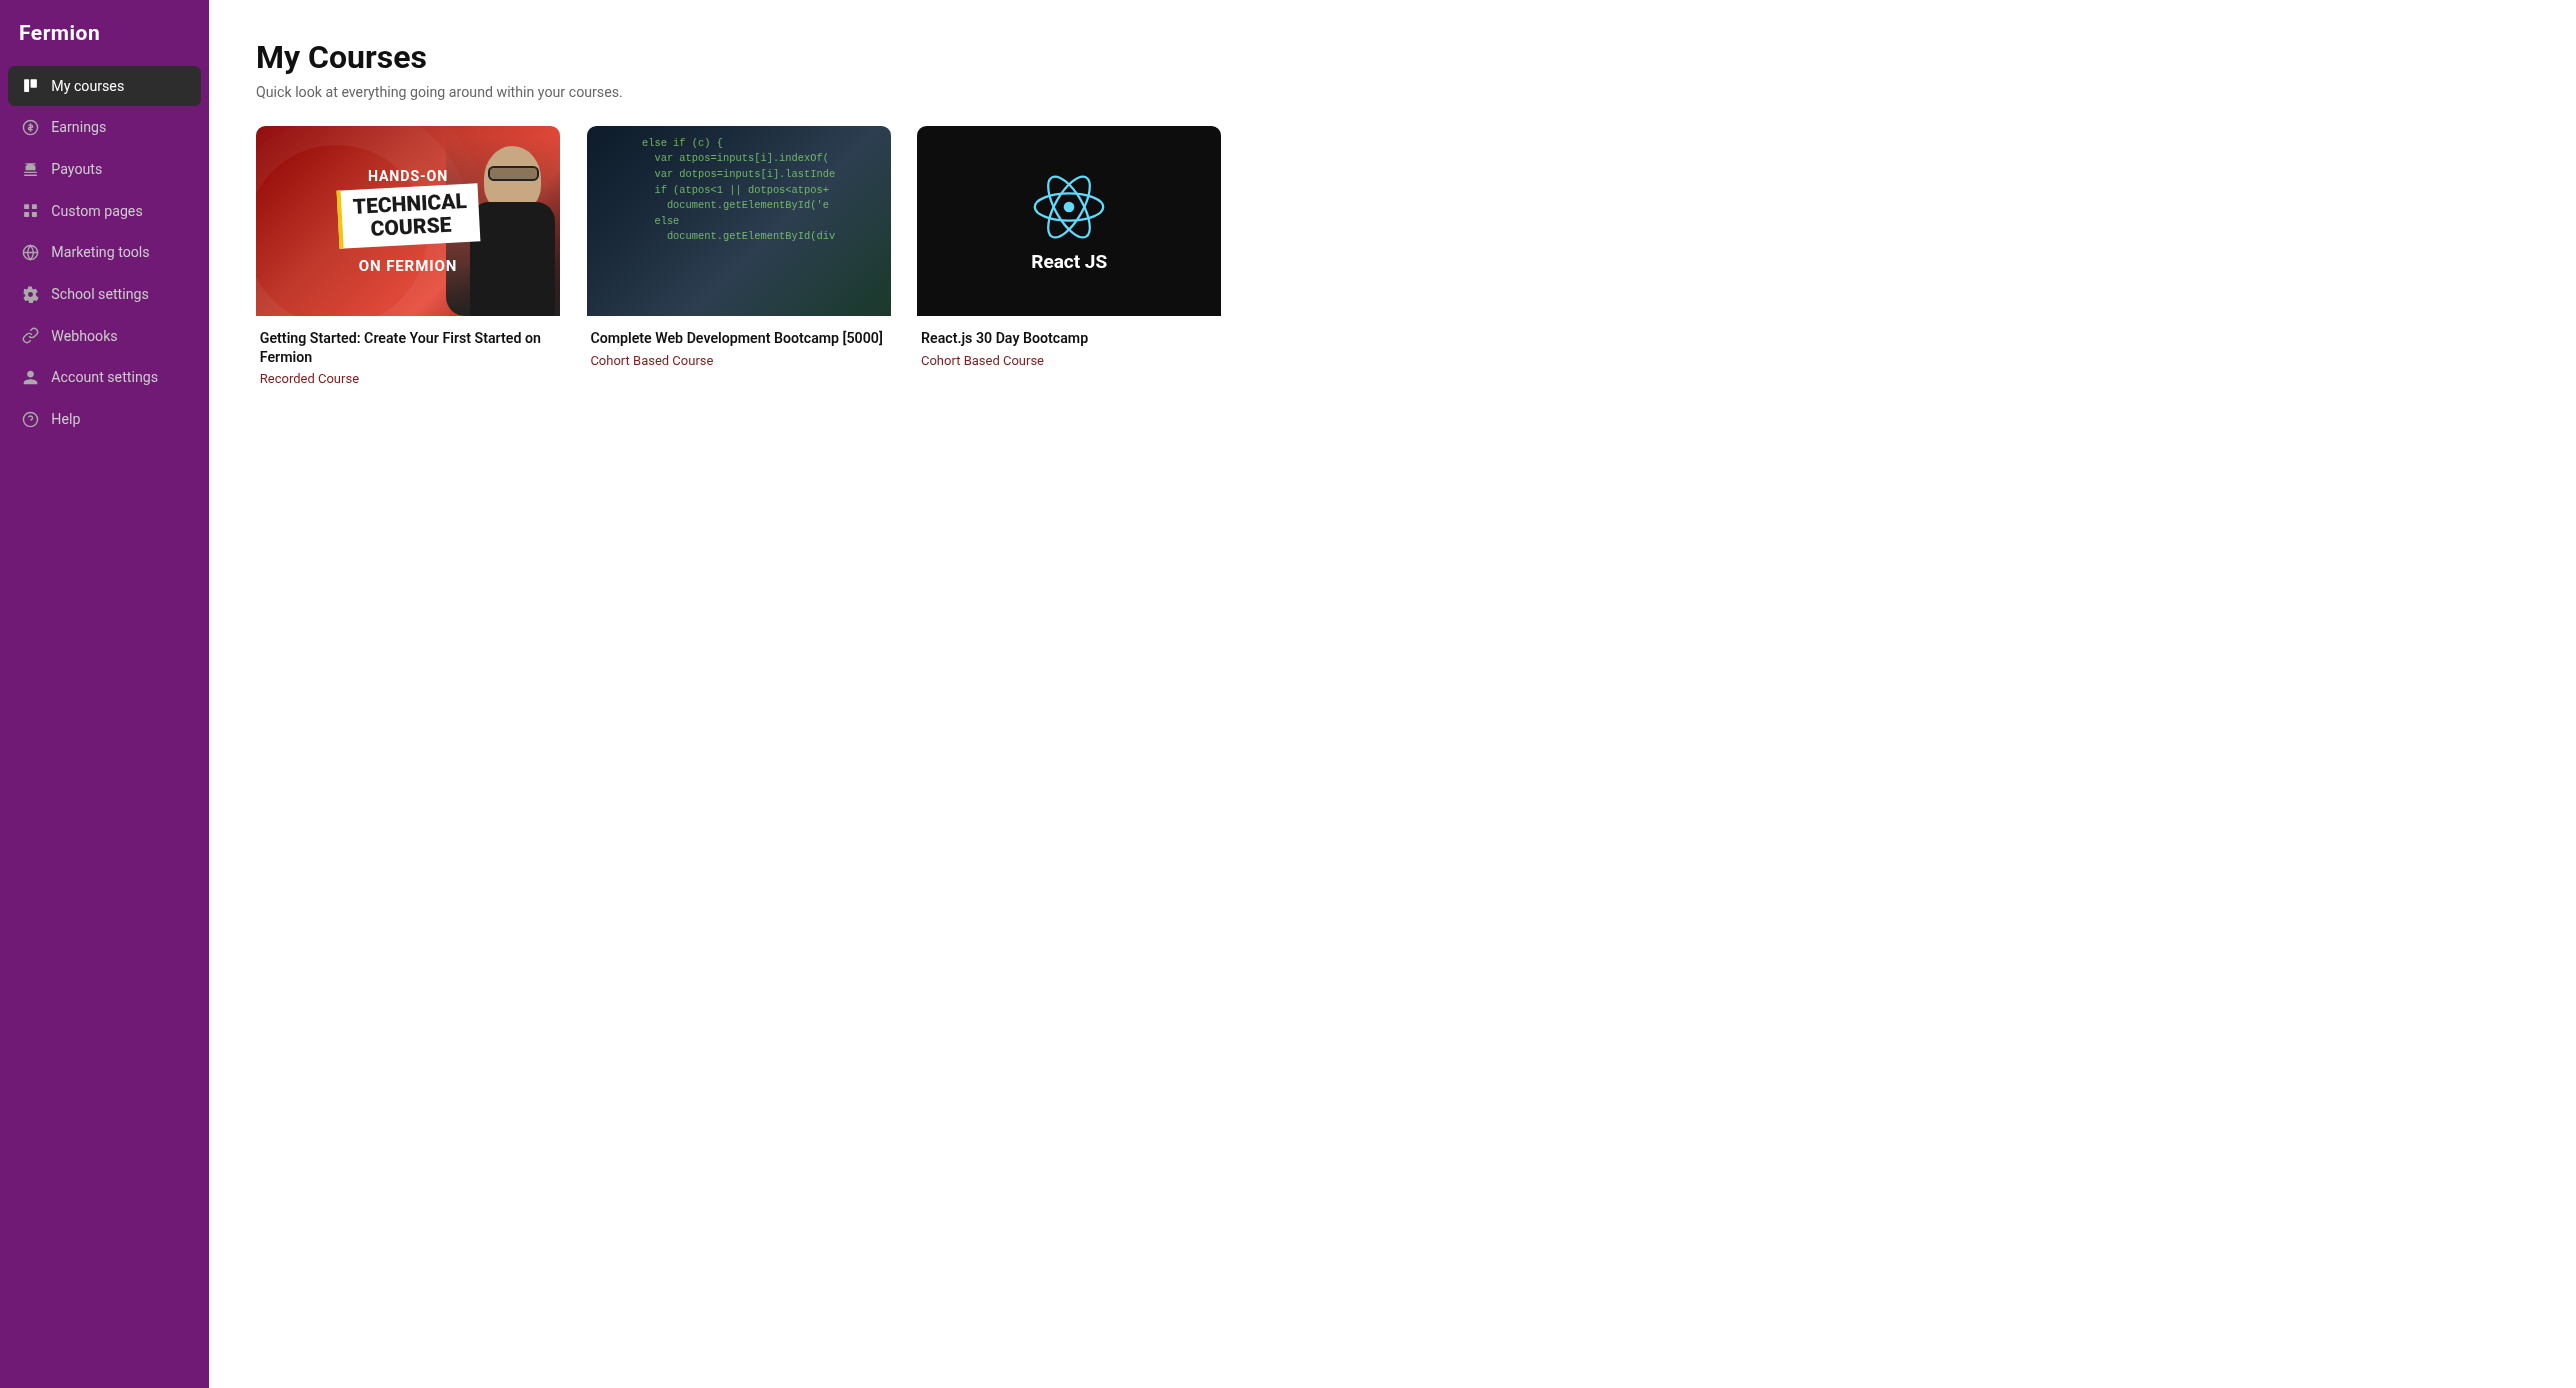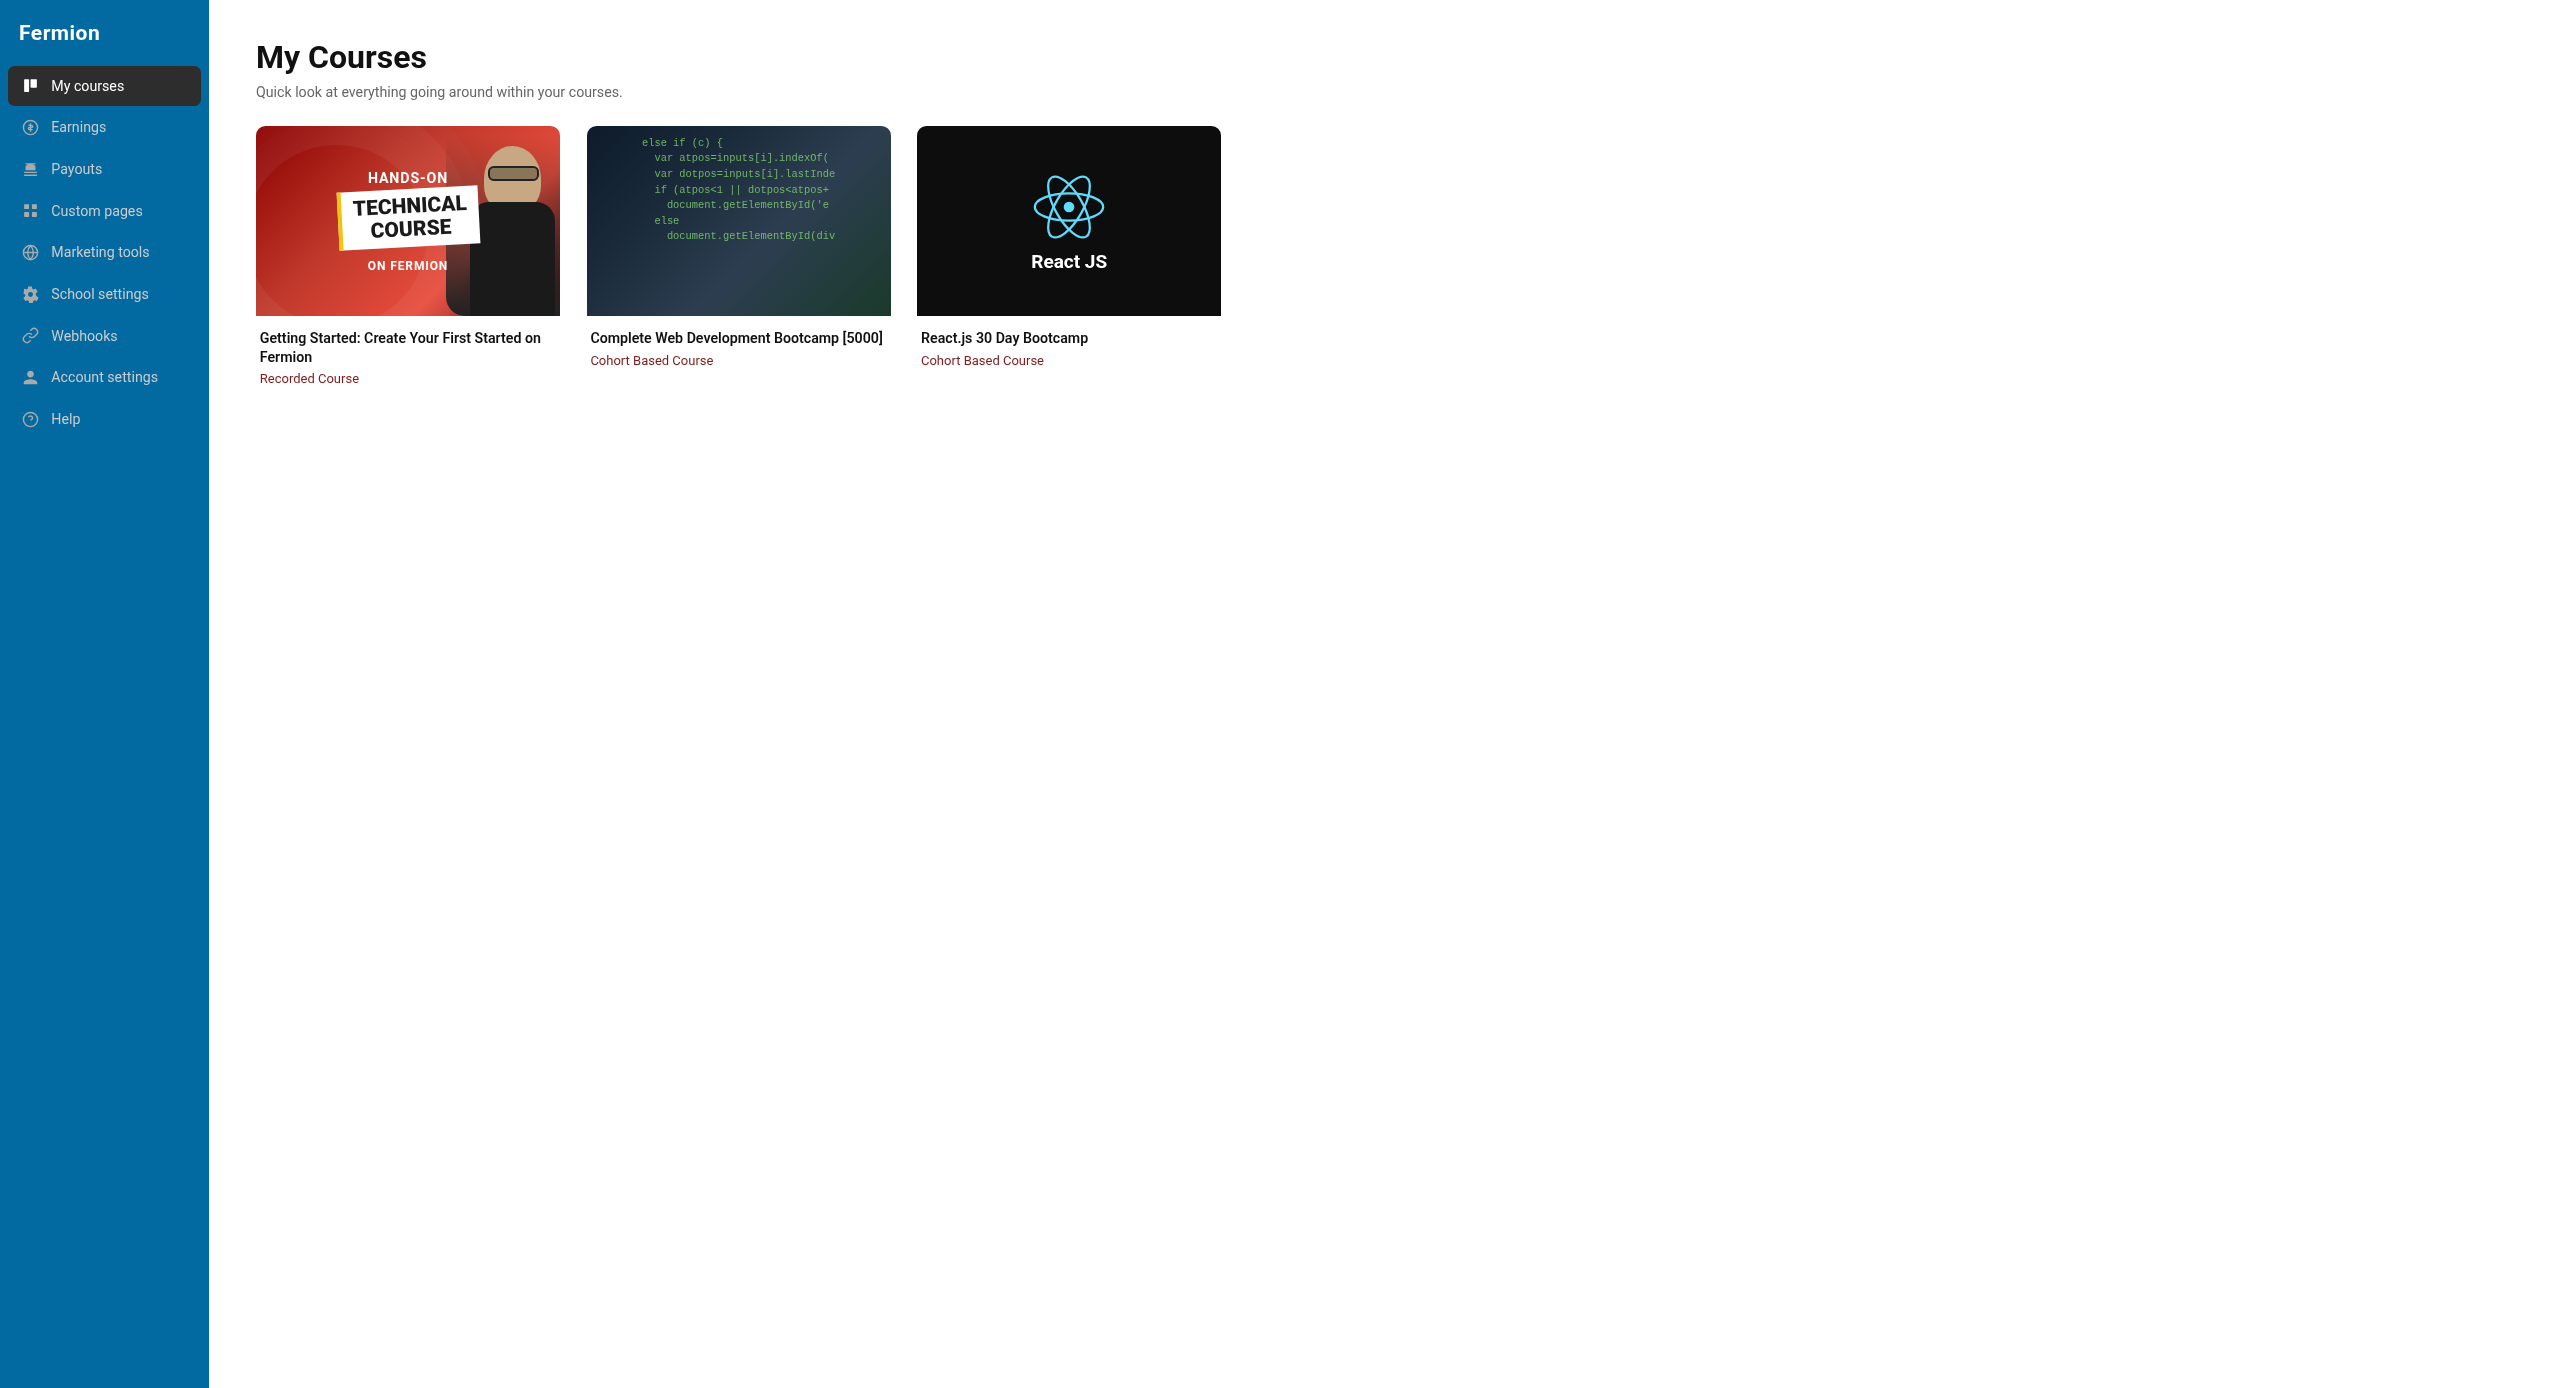--- a/index.html
+++ b/index.html
@@ -2,21 +2,21 @@
 <html style="font-size:15px"><head>
   <meta charset="utf-8">
   <style>
     * { margin: 0; padding: 0; box-sizing: border-box; }
     body { font-family: -apple-system, BlinkMacSystemFont, 'Segoe UI', Roboto, sans-serif; display: flex; height: 100vh; background: #fff; overflow: hidden; }
 
     
     .sidebar {
       width: 209px;
       min-width: 209px;
-      background: #0369a1;
+      background: #701a75;
       color: #fff;
       display: flex;
       flex-direction: column;
       padding: 0;
       height: 100vh;
     }
     .sidebar-logo {
       padding: 21px 19px 17px 19px;
       font-size: 21px;
       font-weight: 700;
@@ -152,21 +152,21 @@
       text-transform: uppercase;
       padding: 5.7px 11.4px;
       transform: rotate(-3deg);
       display: inline-block;
       margin-bottom: 3.8px;
       line-height: 1.1;
       border-left: 4.7px solid #f1c40f;
     }
     .thumb-1-sub {
       color: #fff;
-      font-size: 12px;
+      font-size: 15px;
       font-weight: 700;
       letter-spacing: 0.9px;
       margin-top: 8px;
     }
     
     .thumb-2 {
       background: linear-gradient(135deg, #0d1b2a 0%, #1a2a3a 30%, #2c3e50 60%, #1a3a2a 100%);
       font-family: 'Courier New', monospace;
       font-size: 10.4px;
       color: #7ecb6f;

